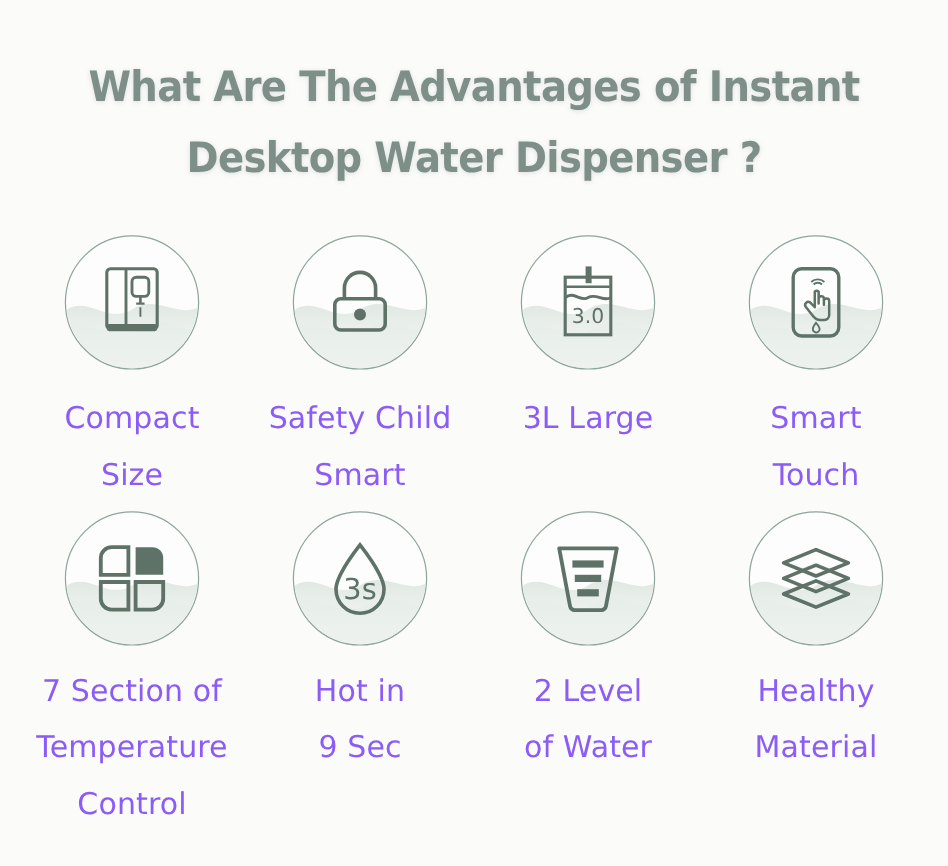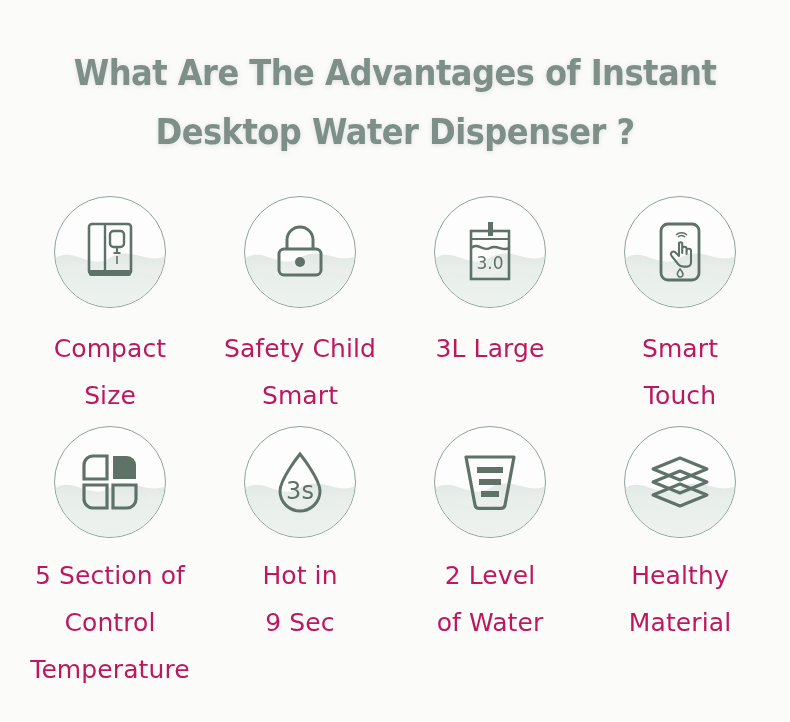--- a/index.html
+++ b/index.html
@@ -93,21 +93,21 @@
   .badge .glyph {
     position: relative;
     z-index: 2;
     display: block;
   }
 
   
   .caption {
     margin-top: 17px;
     text-align: center;
-    color: #be185d;
+    color: #8b5cf6;
     font-size: 25px;
     line-height: 47px;
     font-weight: normal;
     letter-spacing: 0.1px;
     width: 186px;
   }
   .caption .ln { display: block; white-space: nowrap; }
 
   .row2 .caption { margin-top: 14px; }
 </style>
@@ -231,23 +231,23 @@
           </g>
         </svg>
         <svg class="glyph" width="58" height="58" viewBox="0 0 58 58">
           <path d="M3 12 a9 9 0 0 1 9 -9 L26 3 L26 26 L3 26 Z" fill="none" stroke="#5f7268" stroke-width="3.2"></path>
           <path d="M32 3 L46 3 a9 9 0 0 1 9 9 L55 26 L32 26 Z" fill="#5f7268"></path>
           <path d="M3 32 L26 32 L26 55 L12 55 a9 9 0 0 1 -9 -9 Z" fill="none" stroke="#5f7268" stroke-width="3.2"></path>
           <path d="M32 32 L55 32 L55 46 a9 9 0 0 1 -9 9 L32 55 Z" fill="none" stroke="#5f7268" stroke-width="3.2"></path>
         </svg>
       </div>
       <div class="caption">
-        <span class="ln">5 Section of</span>
+        <span class="ln">7 Section of</span>
+        <span class="ln">Temperature</span>
         <span class="ln">Control</span>
-        <span class="ln">Temperature</span>
       </div>
     </div>
 
     <div class="cell">
       <div class="badge">
         <svg class="wave" viewBox="0 0 112 112">
           <g clip-path="url(#c1)">
             <path d="M-4 66 C 16 46, 34 76, 56 62 C 78 48, 96 72, 116 58 L116 116 L-4 116 Z" fill="url(#g1)"></path>
             <path d="M-4 80 C 20 64, 40 92, 62 78 C 86 64, 100 86, 116 76 L116 116 L-4 116 Z" fill="#e6ece8" opacity="0.55"></path>
           </g>

